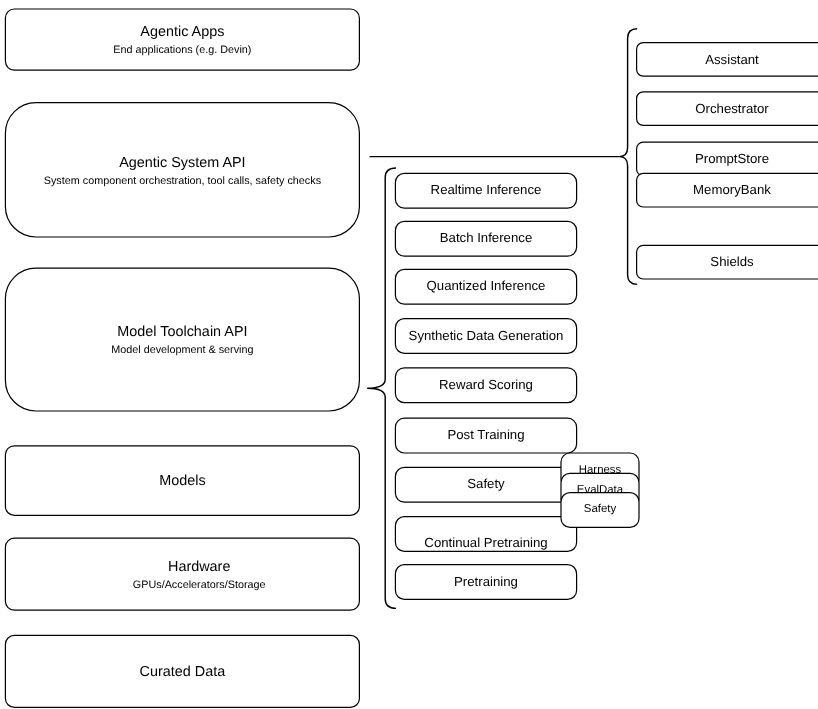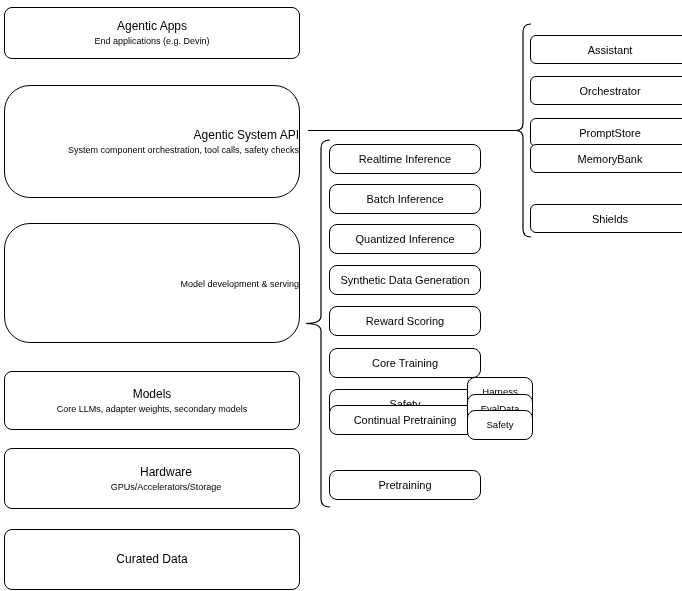--- a/index.html
+++ b/index.html
@@ -20,21 +20,21 @@
     flex-direction: column;
     align-items: center;
     justify-content: center;
     text-align: center;
     z-index: 1;
   }
   .stack-node { left: 4px; width: 296px; }
   .stack-node .title { font-size: 12px; line-height: 15px; }
   .stack-node .subtitle { font-size: 9px; line-height: 12px; margin-top: 1px; }
   .r8  { border-radius: 8px; }
-  .r26 { border-radius: 26px; align-items: flex-end; }
+  .r26 { border-radius: 26px; }
   .mid-node {
     left: 329px; width: 152px; height: 30px;
     border-radius: 8px; font-size: 11px;
   }
   .right-node {
     left: 530px; width: 160px; height: 29px;
     border-radius: 6px; font-size: 11px;
   }
   .pill {
     position: absolute;
@@ -67,26 +67,26 @@
   <div class="title">Agentic Apps</div>
   <div class="subtitle">End applications (e.g. Devin)</div>
 </div>
 
 <div class="node stack-node r26" style="top:85px; height:113px;">
   <div class="title">Agentic System API</div>
   <div class="subtitle">System component orchestration, tool calls, safety checks</div>
 </div>
 
 <div class="node stack-node r26" style="top:223px; height:120px;">
+  <div class="title">Model Toolchain API</div>
   <div class="subtitle">Model development &amp; serving</div>
 </div>
 
 <div class="node stack-node r8" style="top:371px; height:59px;">
   <div class="title">Models</div>
-  <div class="subtitle">Core LLMs, adapter weights, secondary models</div>
 </div>
 
 <div class="node stack-node r8" style="top:448px; height:61px;padding-left:28px;">
   <div class="title">Hardware</div>
   <div class="subtitle">GPUs/Accelerators/Storage</div>
 </div>
 
 <div class="node stack-node r8" style="top:529px; height:61px;">
   <div class="title">Curated Data</div>
 </div>
@@ -100,26 +100,26 @@
 <div class="node mid-node" style="top:224px;">
   <span>Quantized Inference</span>
 </div>
 <div class="node mid-node" style="top:265px;">
   <span>Synthetic Data Generation</span>
 </div>
 <div class="node mid-node" style="top:306px;">
   <span>Reward Scoring</span>
 </div>
 <div class="node mid-node" style="top:348px;">
-  <span>Core Training</span>
+  <span>Post Training</span>
 </div>
 <div class="node mid-node" style="top:389px;">
   <span>Safety</span>
 </div>
-<div class="node mid-node" style="top:405px;">
+<div class="node mid-node" style="top:430px;justify-content:flex-end;">
   <span>Continual Pretraining</span>
 </div>
 <div class="node mid-node" style="top:470px;">
   <span>Pretraining</span>
 </div>
 
 <div class="pill" style="top:377px;">
   <span>Harness</span>
 </div>
 <div class="pill" style="top:393.5px;">

